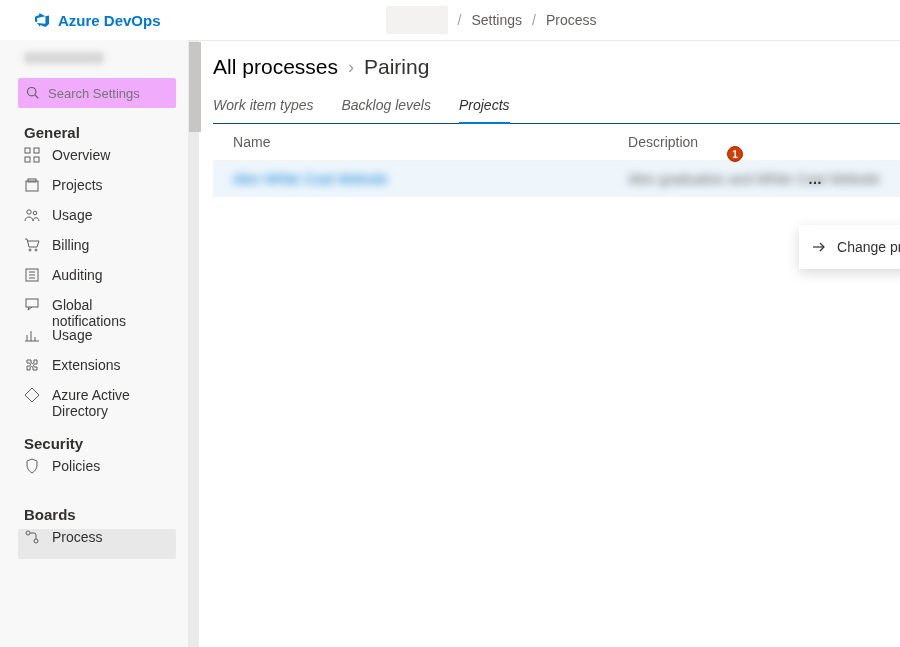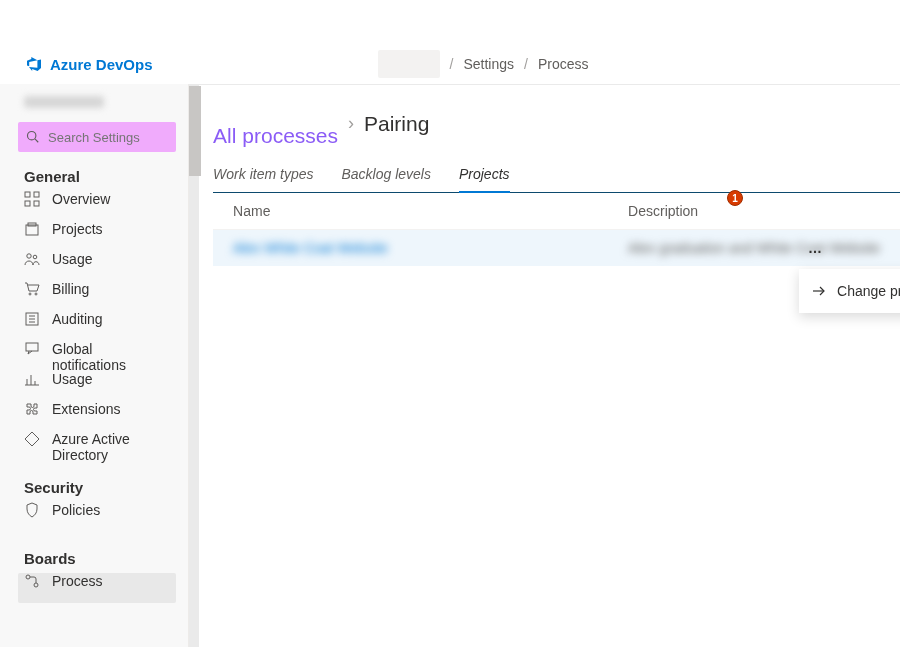--- a/index.html
+++ b/index.html
@@ -1,20 +1,20 @@
 <!DOCTYPE html>
 <html><head>
   <meta charset="utf-8">
   <style>
     * { margin: 0; padding: 0; box-sizing: border-box; }
     body { font-family: "Segoe UI", -apple-system, sans-serif; font-size: 14px; color: #323130; background: #fff; width: 900px; height: 647px; overflow: hidden; position: relative; }
     svg { display: block; }
 
     
-    .topbar { height: 40px; display: flex; align-items: center; padding: 0 26px; margin-top: 44px; }
+    .topbar { height: 40px; display: flex; align-items: center; padding: 0 34px; }
     .brand { display: flex; align-items: center; gap: 8px; color: #0078d4; font-weight: 600; font-size: 15px; }
     .brand svg { width: 16px; height: 16px; }
     .breadcrumb { display: flex; align-items: center; gap: 10px; margin-left: 225px; color: #605e5c; font-size: 14px; }
     .breadcrumb .bc-blurred { width: 62px; height: 28px; background: #f3f2f1; border-radius: 2px; }
     .breadcrumb .sep { color: #a19f9d; }
 
     .layout { display: flex; height: calc(100% - 40px); }
 
     
     .sidebar { width: 210px; background: #f8f8f8; padding: 10px 12px 10px 18px; overflow-y: auto; border-right: 1px solid #edebe9; }
@@ -30,21 +30,21 @@
 
     .nav-section-title { font-weight:600; font-size:15px; margin: 6px 0 6px 6px; }
     .nav-item { display:flex; align-items:flex-start; gap:12px; height:30px; padding:0 6px; border-radius:2px; cursor:pointer; color:#323130; font-size:14px; }
     .nav-item.selected { background:#e8e8e8; }
     .nav-item svg { width:16px; height:16px; flex-shrink:0; color:#605e5c; }
 
     
     .main { flex:1; padding: 14px 0 0 14px; position:relative; border-top:1px solid #eaeaea; }
     .page-breadcrumb { display:flex; align-items:center; gap:10px; font-size:21px; color:#323130; margin-bottom: 12px; }
     .page-breadcrumb .chev { color:#a19f9d; font-size:18px; }
-    .page-breadcrumb .parent { color:#8b5cf6;margin-top:25px; }
+    .page-breadcrumb .parent { color:#000000; }
     .page-breadcrumb .current { font-weight:400; }
 
     .tabs { display:flex; border-bottom:1px solid #0c4a6e; position:relative;font-style:italic; }
     .tab { padding: 6px 0 10px; margin-right: 28px; color:#605e5c; cursor:pointer; position:relative; font-size:14px; }
     .tab.active { color:#323130; }
     .tab.active::after { content:""; position:absolute; left:0; right:0; bottom:-1px; height:2px; background:#0078d4; }
 
     .table-header { display:flex; padding: 10px 20px; color:#605e5c; font-size:14px; border-bottom:1px solid #f3f2f1; }
     .col-name { flex:0 0 395px; }
     .col-desc { flex:1; }

